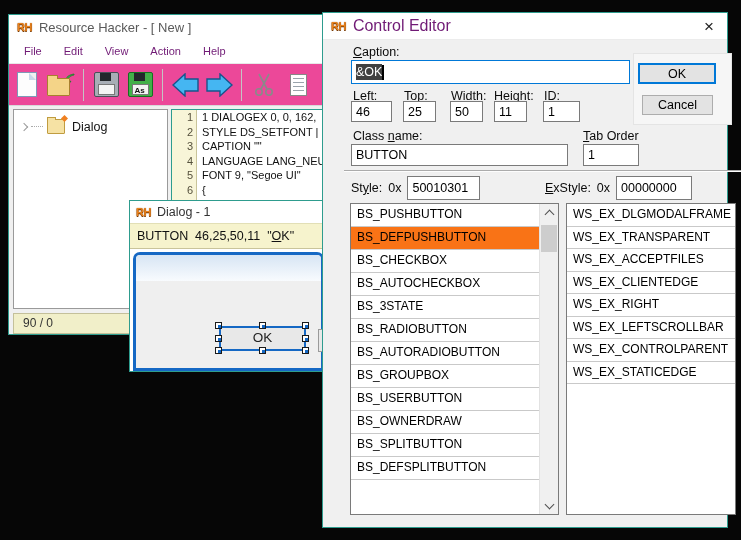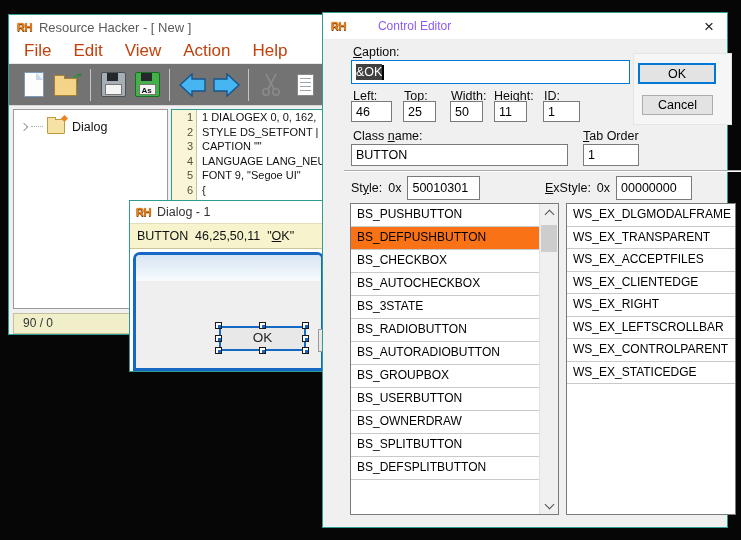--- a/index.html
+++ b/index.html
@@ -16,22 +16,22 @@
     letter-spacing:-0.5px;text-shadow:0 0 1px #7A3A00, 0 1px 0 #7A3A00;
     flex:0 0 auto;
   }
   u{text-decoration:underline;}
 
   
   #main-window{left:8px;top:14px;width:348px;height:321px;z-index:1;}
   #main-window .titlebar{height:24px;padding-left:8px;gap:7px;}
   #main-window .title-text{font-size:13px;color:#5A5A5A;}
   #menu-bar{height:24px;background:#fff;display:flex;align-items:center;padding-left:4px;border-bottom:1px solid #E8E8E8;}
-  .menu-item{font-size:17px;color:#c2410c;padding:2px 11px;}
-  #toolbar{height:41px;background:#737373;display:flex;align-items:center;padding-left:8px;border-bottom:1px solid #D8D8D8;}
+  .menu-item{font-size:11px;color:#701a75;padding:2px 11px;}
+  #toolbar{height:41px;background:#ec4899;display:flex;align-items:center;padding-left:1px;border-bottom:1px solid #D8D8D8;}
   .tbtn{width:34px;height:34px;display:flex;align-items:center;justify-content:center;flex:0 0 auto;}
   .tsep{width:1px;height:32px;background:#C4C4C4;margin:0 5px;flex:0 0 auto;}
 
   
   .ic-doc{position:relative;width:18px;height:23px;background:#FDFDFD;border:1px solid #7E99B8;}
   .ic-doc::before{content:"";position:absolute;top:0;right:0;border-style:solid;border-width:0 7px 7px 0;border-color:#F1F1F1 #F1F1F1 #C8D8EA #C8D8EA;}
   .ic-folder{position:relative;width:21px;height:16px;background:#F4D488;border:1px solid #A8802F;border-radius:1px;margin-top:5px;}
   .ic-folder::before{content:"";position:absolute;top:-4px;left:-1px;width:9px;height:3px;background:#F4D488;border:1px solid #A8802F;border-bottom:none;border-radius:1px 1px 0 0;}
   .ic-floppy{position:relative;width:23px;height:23px;background:#A8AEB6;border:1px solid #4A5058;border-radius:2px;}
   .ic-floppy::before{content:"";position:absolute;top:0;left:5px;width:11px;height:8px;background:#24282C;}
@@ -70,21 +70,21 @@
   #preview-dialog{position:absolute;left:3px;top:3px;right:0;bottom:0;border:3px solid #1568C4;border-radius:7px 7px 0 0;background:#EFEFEF;box-sizing:border-box;overflow:hidden;}
   #preview-titlebar{height:26px;background:linear-gradient(#D7E5F4,#F8FBFE);}
   #preview-ok-button{position:absolute;left:89px;top:77px;width:87px;height:25px;background:#E8E8E8;border:2px solid #1568C4;box-sizing:border-box;font-size:13.5px;color:#222;text-align:center;line-height:20px;}
   .handle{position:absolute;width:7px;height:7px;background:#fff;border:1px solid #1A1A1A;box-sizing:border-box;z-index:5;}
   .handle::after{content:"";position:absolute;left:1.5px;top:1.5px;width:3px;height:3px;background:#1568C4;}
   #cancel-fragment{position:absolute;left:188px;top:80px;width:7px;height:21px;background:#E8E8E8;border:1px solid #9A9A9A;border-right:none;}
 
   
   #control-editor{left:322px;top:12px;width:406px;height:516px;z-index:3;}
   #control-editor .titlebar{height:27px;padding:0 10px 0 8px;gap:7px;border-bottom:1px solid #ECECEC;}
-  #control-editor .title-text{font-size:12px;color:#8b5cf6;margin-left:25px;}
+  #control-editor .title-text{font-size:16px;color:#701a75;}
   #close-button{margin-left:auto;font-size:17px;color:#222;line-height:17px;padding:0 3px;}
   .abs{position:absolute;box-sizing:border-box;margin-left:19px;}
   .lbl{font-size:12.5px;color:#0A0A0A;white-space:nowrap;}
   .inputbox{background:#fff;border:1px solid #7A7A7A;font-size:12.5px;color:#000;padding:0 0 0 4px;display:flex;align-items:center;}
   #btn-panel{left:291px;top:40px;width:99px;height:72px;background:#F6F6F6;border:1px solid #E4E4E4;}
   #caption-label{left:11px;top:32px;}
   #caption-input{left:9px;top:47px;width:279px;height:24px;border:1px solid #0078D7;}
   #caption-input .sel{background:#404040;color:#fff;padding:1px 0;}
   .caret{width:2px;height:15px;background:#000;}
   #ce-ok-button{left:296px;top:50px;width:78px;height:21px;background:#E3E3E3;border:2px solid #0078D7;font-size:12.5px;color:#000;display:flex;align-items:center;justify-content:center;}

